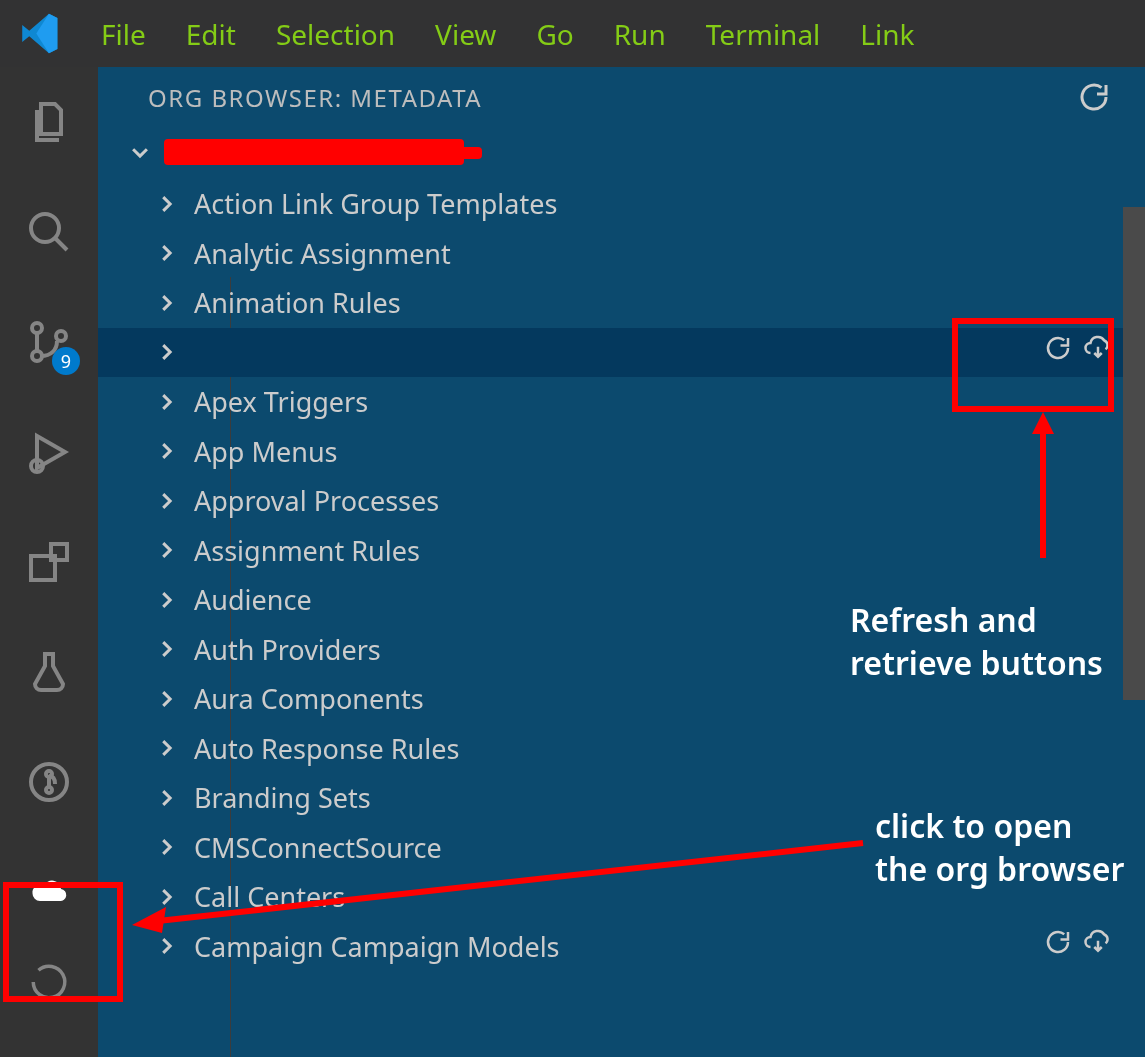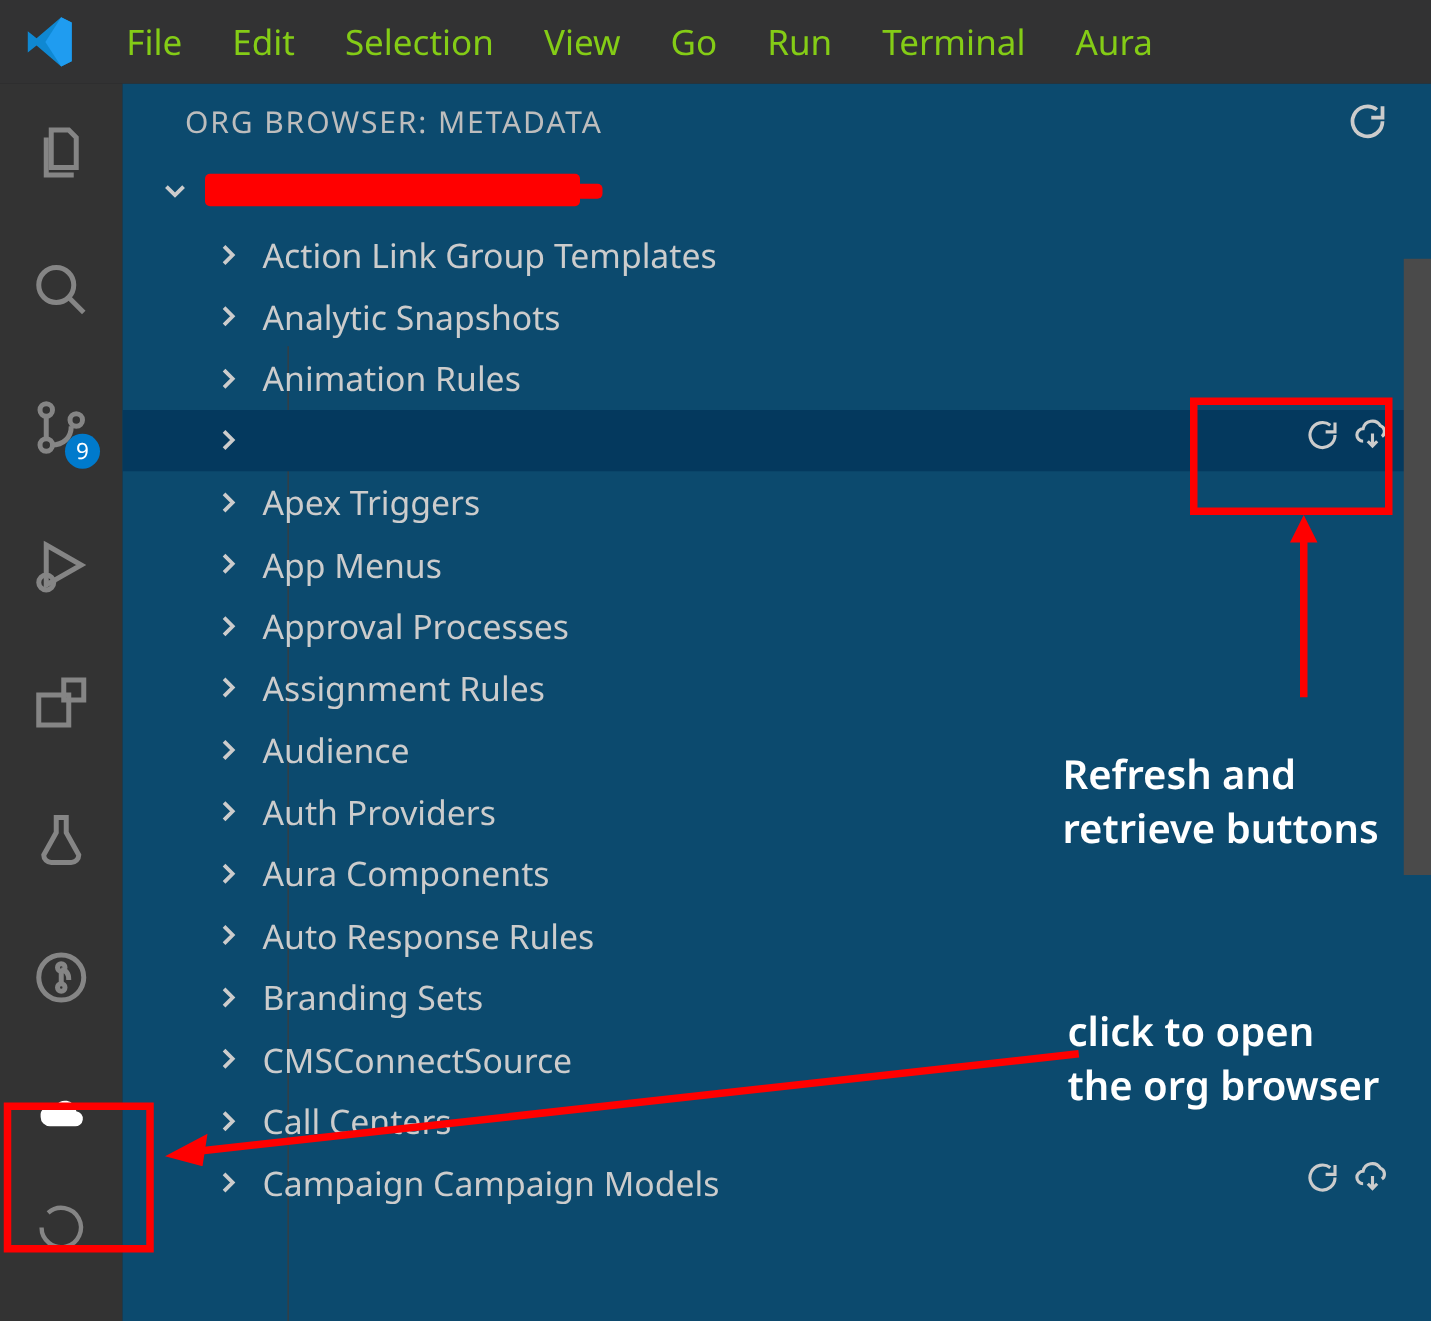--- a/index.html
+++ b/index.html
@@ -124,21 +124,21 @@
     top: 150px;
     bottom: 0;
     width: 1px;
     background: #3c3c3c;
   }
   .tree-rows { margin-top: 2px; }
   .tree-row {
     display: flex;
     align-items: center;
     height: 49.5px;
-    padding-left: 72px;
+    padding-left: 56px;
     font-size: 27px;
     color: #cccccc;
     position: relative;
   }
   .tree-row.selected {
     background: #04395e; 
     color: #ffffff;
   }
   .chevron svg { width: 22px; height: 22px; }
   .chevron svg path { stroke: #cccccc; stroke-width: 2.2; fill: none; }
@@ -193,21 +193,21 @@
         <path d="M22 2 L28 5 L28 27 L22 30 L13 16 Z" fill="#1f9cf0"></path>
       </svg>
   </span>
   <div class="menu-item">File</div>
   <div class="menu-item">Edit</div>
   <div class="menu-item">Selection</div>
   <div class="menu-item">View</div>
   <div class="menu-item">Go</div>
   <div class="menu-item">Run</div>
   <div class="menu-item">Terminal</div>
-  <div class="menu-item">Aura</div>
+  <div class="menu-item">Link</div>
 </div>
 
 <div class="activity-bar">
   <div class="act-item">
     <svg class="act-svg" viewBox="0 0 24 24">
         <path d="M8 3h7l3 3v12H8z"></path>
         <path d="M6 6v15h11"></path>
       </svg>
   </div>
   <div class="act-item">
@@ -296,21 +296,21 @@
             </svg>
           </span>
           <span>Action Link Group Templates</span>
         </div>
         <div class="tree-row">
           <span class="chevron">
             <svg viewBox="0 0 16 16">
               <path d="M6 3l5 5-5 5"></path>
             </svg>
           </span>
-          <span>Analytic Snapshots</span>
+          <span>Analytic Assignment</span>
         </div>
         <div class="tree-row">
           <span class="chevron">
             <svg viewBox="0 0 16 16">
               <path d="M6 3l5 5-5 5"></path>
             </svg>
           </span>
           <span>Animation Rules</span>
         </div>
         <div class="tree-row selected">
@@ -449,13 +449,13 @@
   <line x1="15" y1="146" x2="15" y2="14" stroke="#ff0000" stroke-width="6"></line>
   <polygon points="15,0 4,22 26,22" fill="#ff0000"></polygon>
 </svg>
 
 <svg class="ann-arrow" style="left:128px; top:813px; width:740px; height:120px;" viewBox="0 0 740 120">
   <line x1="735" y1="30" x2="30" y2="108" stroke="#ff0000" stroke-width="6"></line>
   <polygon points="4,112 38,94 34,120" fill="#ff0000"></polygon>
 </svg>
 
 <div class="ann-text" style="left:850px; top:552px;">Refresh and<br>retrieve buttons</div>
-<div class="ann-text" style="left:854px; top:758px;">click to open<br>the org browser</div>
+<div class="ann-text" style="left:875px; top:758px;">click to open<br>the org browser</div>
 
 </body></html>

